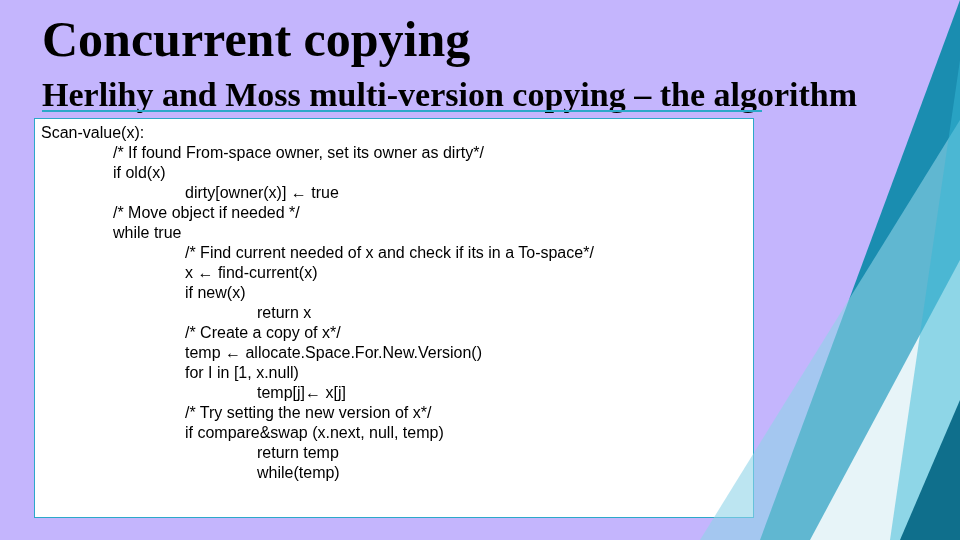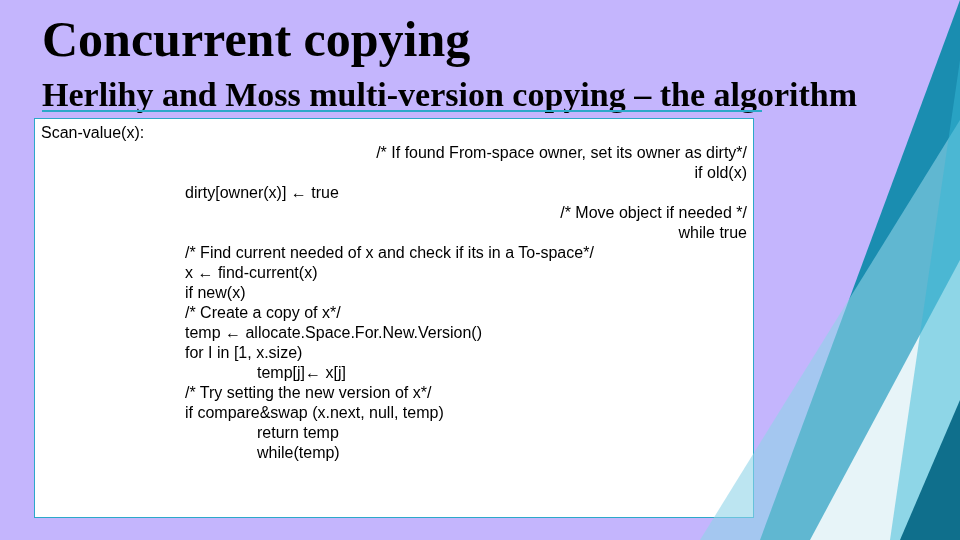--- a/index.html
+++ b/index.html
@@ -43,21 +43,21 @@
     width: 720px;
     height: 400px;
     border: 1px solid #2ca8c9;
     background: #fff;
     padding: 4px 6px;
     font-family: 'Segoe UI', Arial, sans-serif;
     font-size: 16px;
     line-height: 1.25;
     color: #000;
   }
-  .ind1 { padding-left: 72px; text-align: right; }
+  .ind1 { padding-left: 72px; }
   .ind2 { padding-left: 144px; }
   .ind3 { padding-left: 216px; }
   
   .deco {
     position: absolute;
     right: 0;
     bottom: 0;
     width: 320px;
     height: 540px;
     pointer-events: none;
@@ -75,23 +75,24 @@
   <div class="code-box">
     <div>Scan-value(x):</div>
     <div class="ind1">/* If found From-space owner, set its owner as dirty*/</div>
     <div class="ind1">if old(x)</div>
     <div class="ind2">dirty[owner(x)] ← true</div>
     <div class="ind1">/* Move object if needed */</div>
     <div class="ind1">while true</div>
     <div class="ind2">/* Find current needed of x and check if its in a To-space*/</div>
     <div class="ind2">x ← find-current(x)</div>
     <div class="ind2">if new(x)</div>
+    <div class="ind3">return x</div>
     <div class="ind2">/* Create  a copy of x*/</div>
     <div class="ind2">temp ← allocate.Space.For.New.Version()</div>
-    <div class="ind2">for I in [1, x.size)</div>
+    <div class="ind2">for I in [1, x.null)</div>
     <div class="ind3">temp[j]← x[j]</div>
     <div class="ind2">/* Try setting the new version of x*/</div>
     <div class="ind2">if compare&amp;swap (x.next, null, temp)</div>
     <div class="ind3">return temp</div>
     <div class="ind3">while(temp)</div>
   </div>
 
   <svg class="deco" viewBox="0 0 320 540" preserveAspectRatio="none">
     <polygon points="320,0 320,540 120,540" fill="#1a8db0"></polygon>
     <polygon points="320,120 320,540 60,540" fill="#8fd3e8" fill-opacity="0.6"></polygon>

